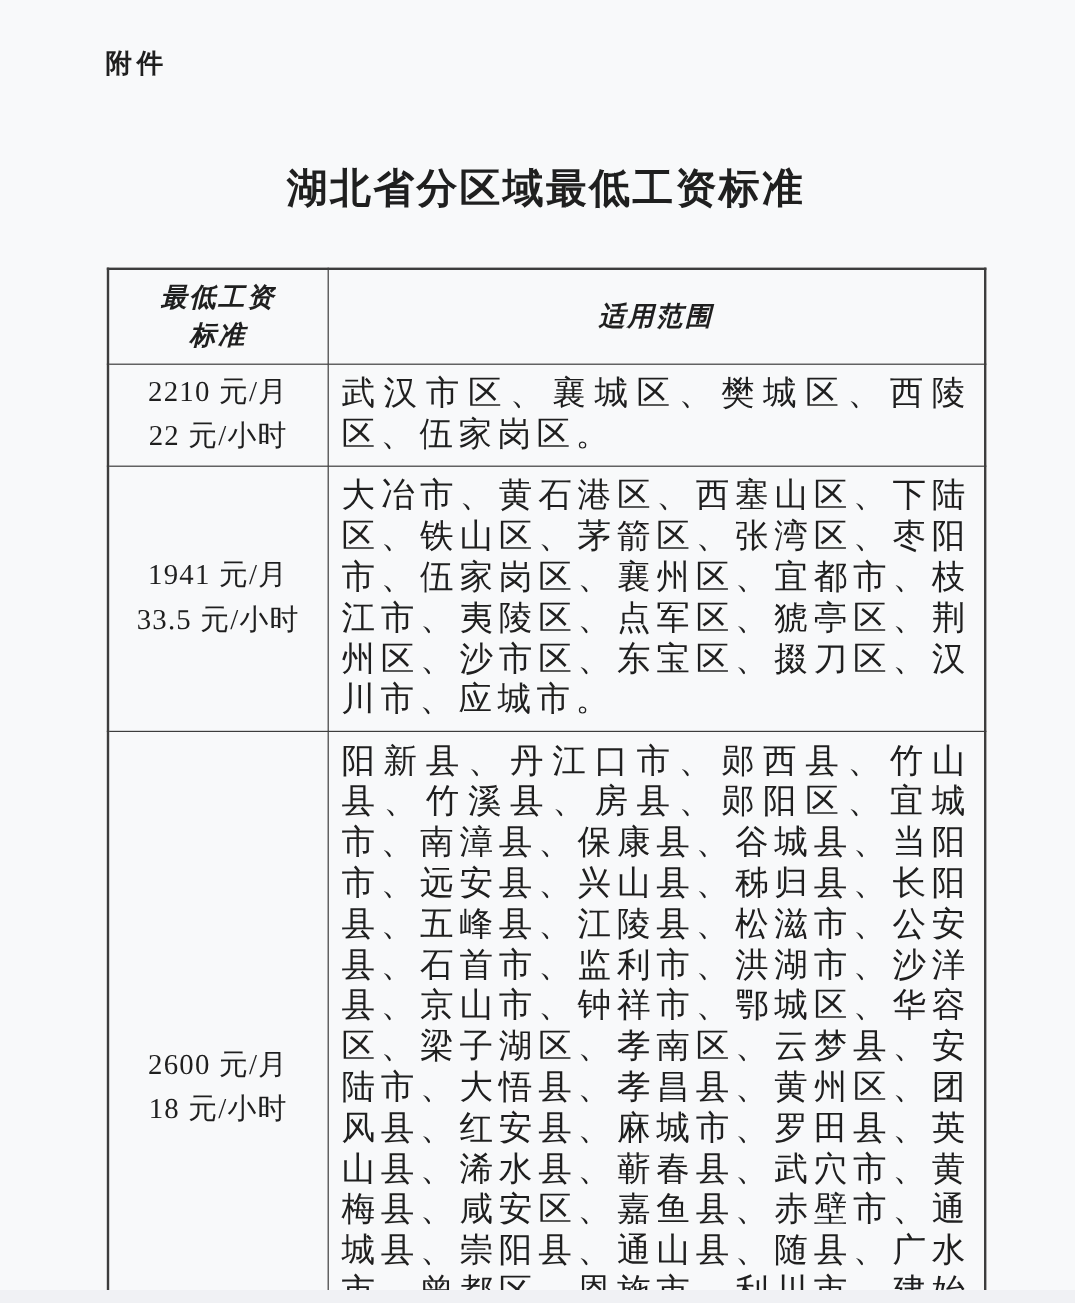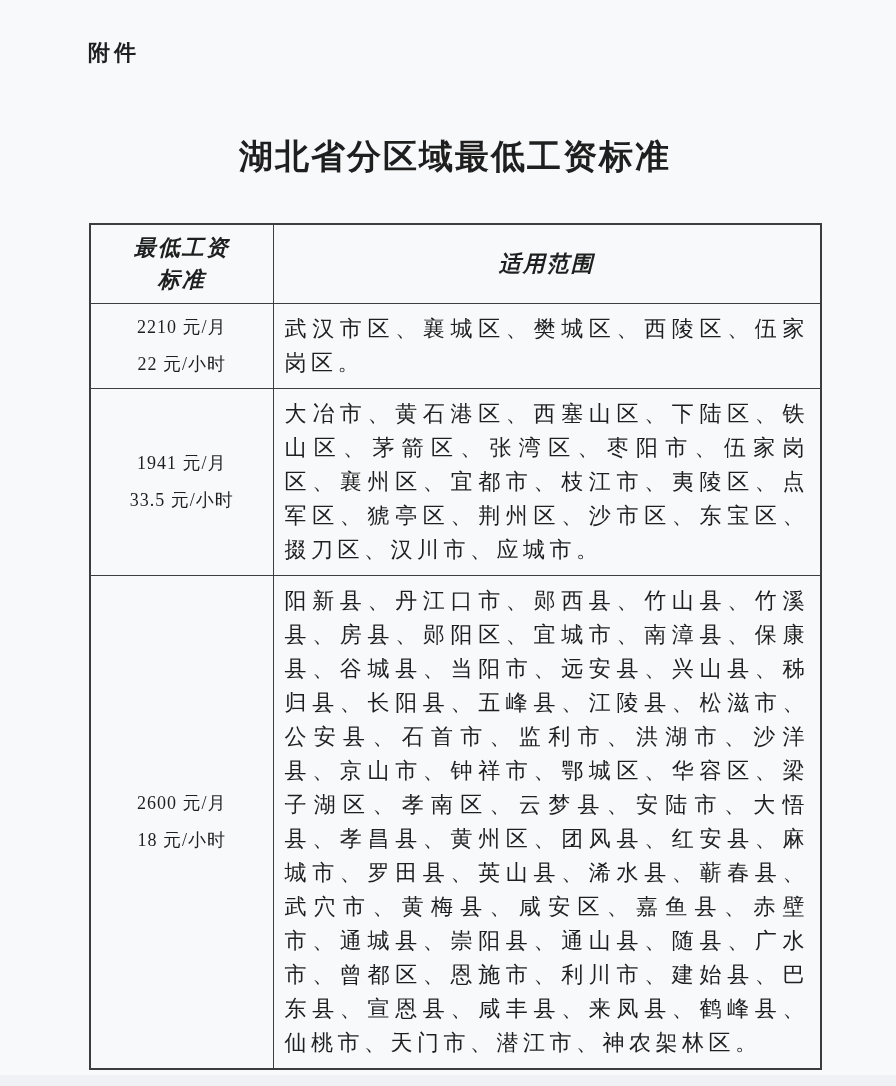--- a/index.html
+++ b/index.html
@@ -60,28 +60,28 @@
   th.header-cell {
     font-family: "Liberation Sans", "DejaVu Sans", sans-serif;
     font-weight: bold;
     font-size: 22px;
     line-height: 32px;
     text-align: center;
     letter-spacing: 2px;
   }
   td.cell-standard {
     text-align: center;
-    font-size: 18px;
+    font-size: 24px;
     line-height: 37px;
     letter-spacing: 1px;
     white-space: nowrap;
   }
   td.cell-scope {
     padding: 8px 11px;
-    font-size: 22px;
+    font-size: 28px;
     line-height: 34px;
     letter-spacing: 4.5px;
     text-align: justify;
     text-justify: inter-character;
   }
   .bottom-strip {
     position: absolute;
     left: 0;
     bottom: 0;
     width: 100%;

